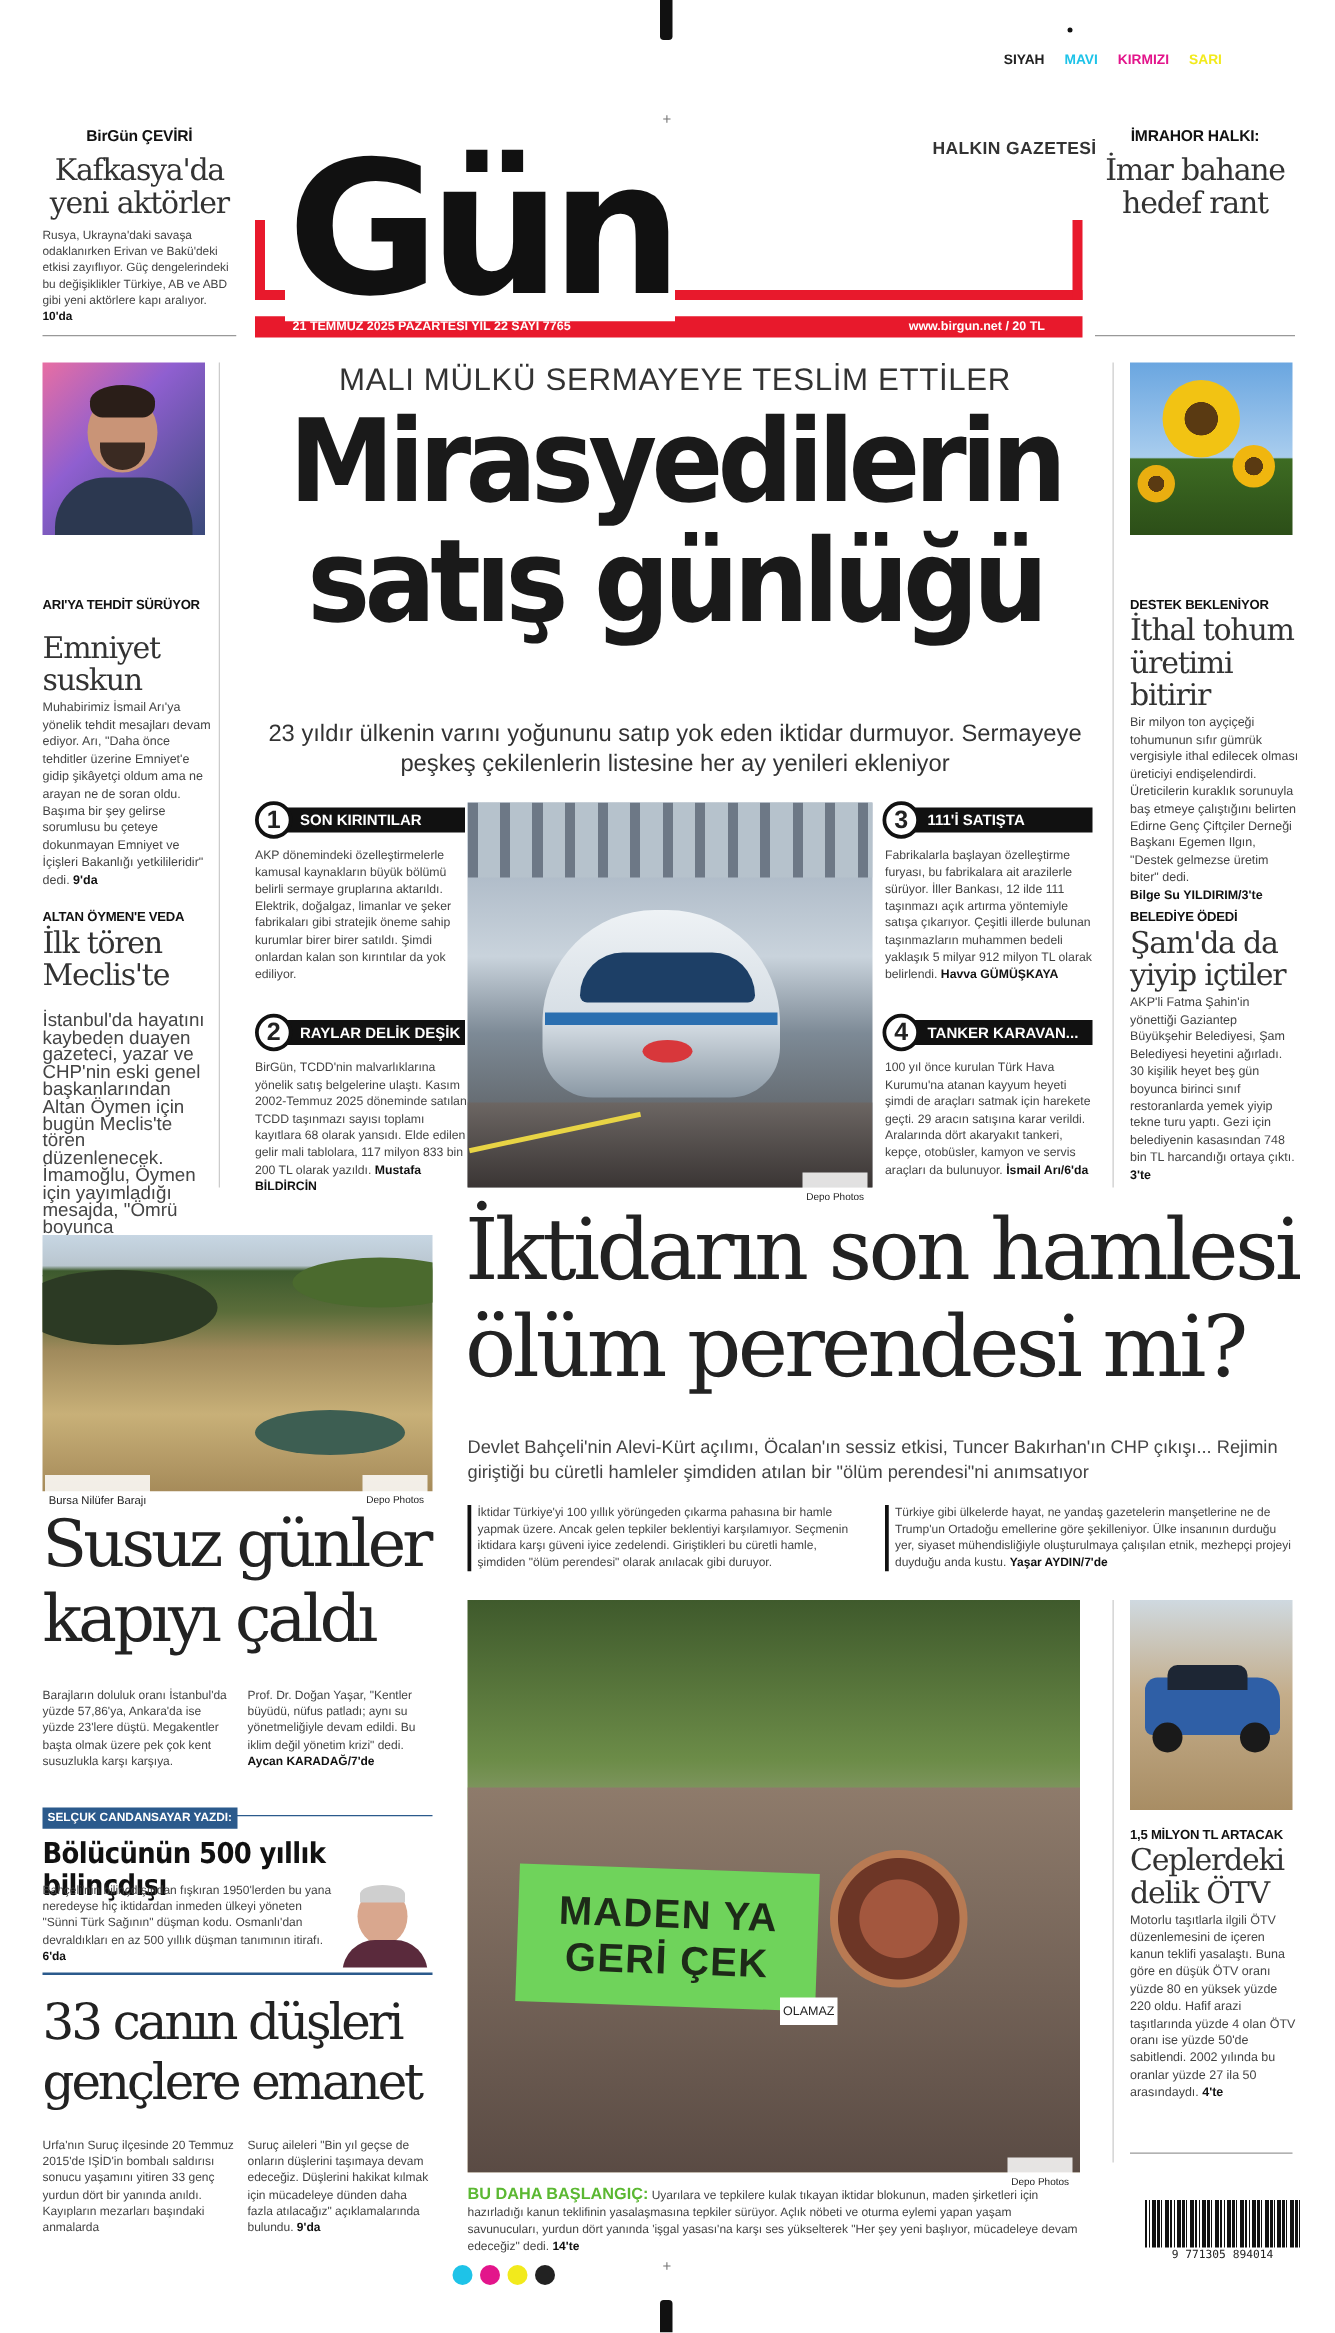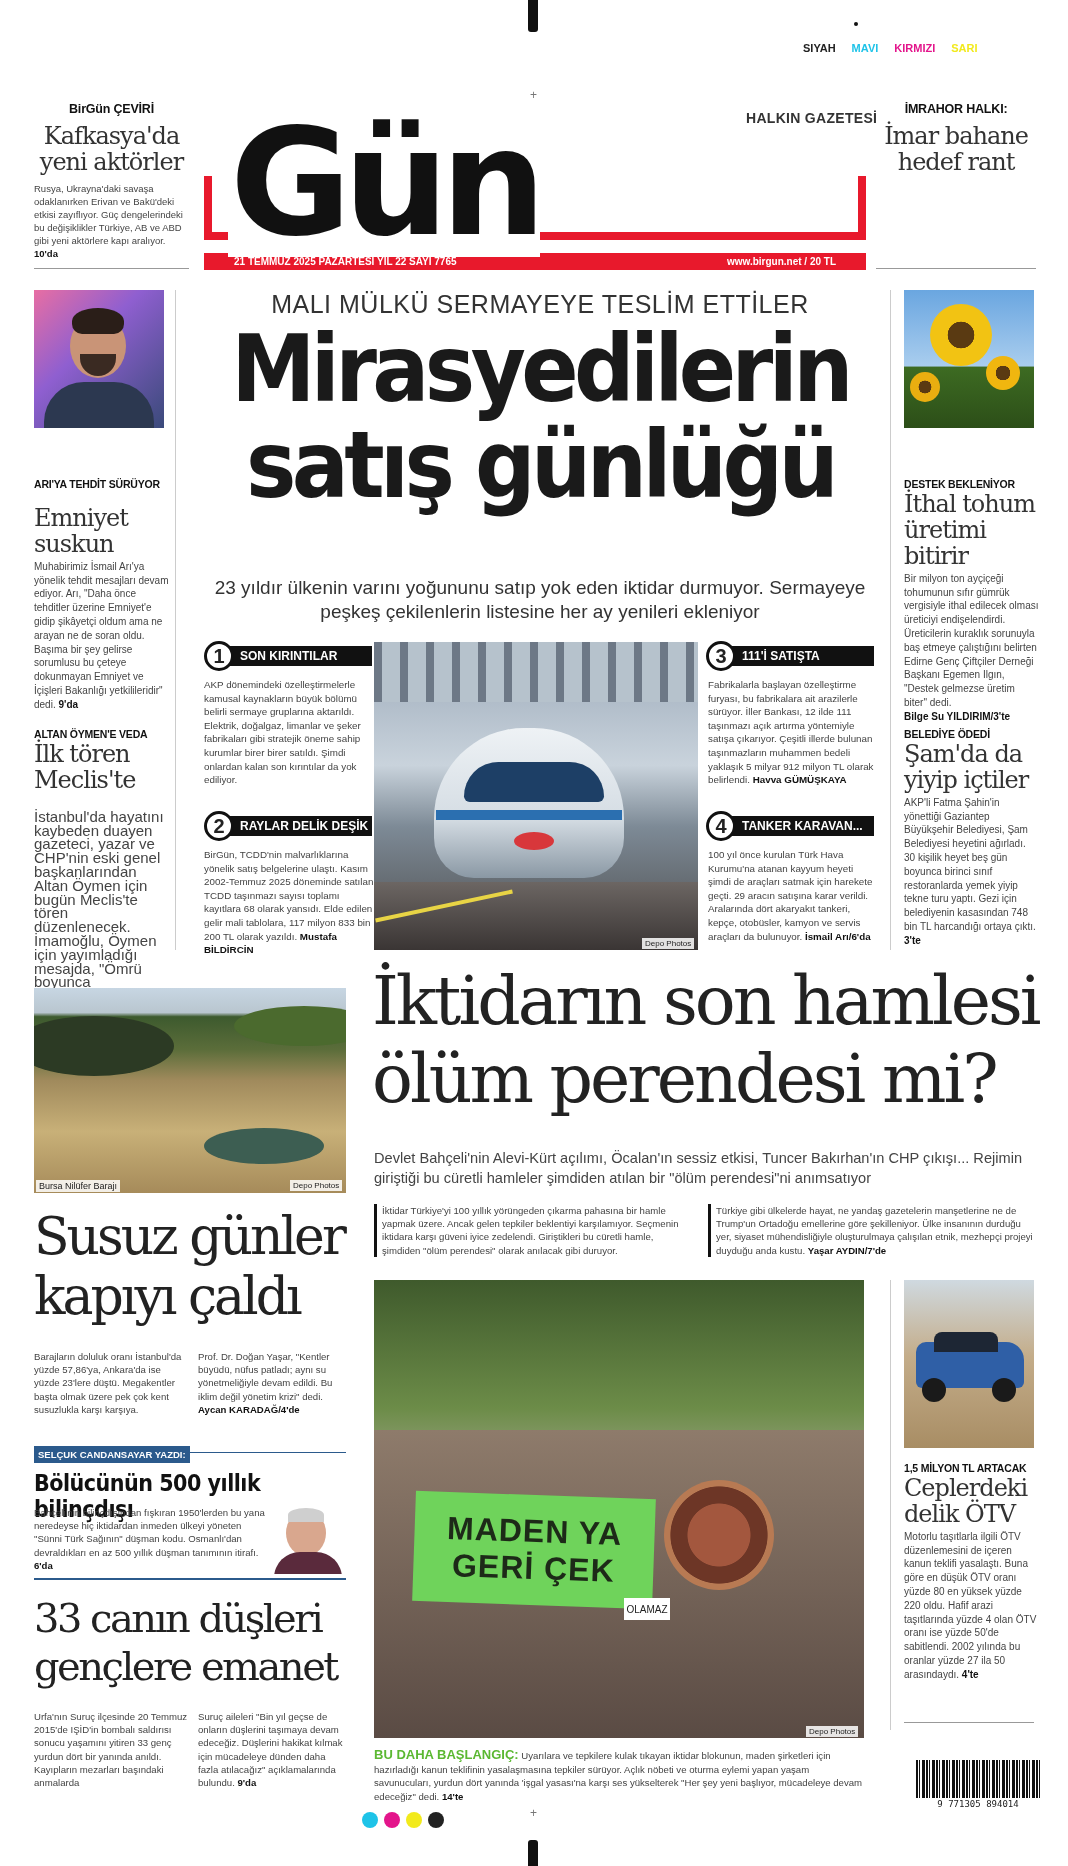--- a/index.html
+++ b/index.html
@@ -7,21 +7,21 @@
 .abs{position:absolute}
 .kicker{font-weight:900;font-size:12px;letter-spacing:-.2px;color:#111;text-transform:uppercase}
 .shead{font-family:"DejaVu Serif",serif;font-weight:300;color:#333;line-height:1.08;letter-spacing:-1px}
 .body{font-size:10.5px;line-height:14.2px;color:#444}
 .body b{color:#111}
 .rule{position:absolute;background:#ccc}
 .photo{position:absolute;overflow:hidden}
 .boxhead{position:absolute;display:flex;align-items:center;height:28px}
 .boxhead .num{width:30px;height:30px;border:3px solid #111;border-radius:50%;background:#fff;font-weight:900;font-size:20px;display:flex;align-items:center;justify-content:center;z-index:2}
 .boxhead .bar{background:#111;color:#fff;font-weight:900;font-size:12px;height:20px;line-height:20px;padding-left:12px;margin-left:-6px;flex:1}
-.caption{font-size:8px;color:#222;background:rgba(255,255,255,.85);padding:1px 3px}
+.caption{font-size:8px;color:#222;background:rgba(255,255,255,.85);padding:15px 3px}
 </style>
 </head>
 <body>
 
 <div class="abs" style="left:528px;top:0;width:10px;height:32px;background:#111;border-radius:0 0 3px 3px"></div>
 <div class="abs" style="left:528px;top:1840px;width:10px;height:26px;background:#111;border-radius:3px 3px 0 0"></div>
 <div class="abs" style="left:530px;top:88px;font-size:12px;color:#777">+</div>
 <div class="abs" style="left:530px;top:1806px;font-size:12px;color:#777">+</div>
 <div class="abs" style="left:854px;top:22px;width:4px;height:4px;background:#111;border-radius:50%"></div>
 
@@ -147,21 +147,21 @@
 </div>
 <div class="abs" style="left:374px;top:1148px;width:660px;font-size:14.6px;line-height:20px;color:#444">Devlet Bahçeli'nin Alevi-Kürt açılımı, Öcalan'ın sessiz etkisi, Tuncer Bakırhan'ın CHP çıkışı... Rejimin giriştiği bu cüretli hamleler şimdiden atılan bir "ölüm perendesi"ni anımsatıyor</div>
 <div class="abs body" style="left:374px;top:1204px;width:318px;font-size:9.6px;line-height:13.2px;border-left:3px solid #111;padding-left:5px"><span>İktidar Türkiye'yi 100 yıllık yörüngeden çıkarma pahasına bir hamle yapmak üzere. Ancak gelen tepkiler beklentiyi karşılamıyor. Seçmenin iktidara karşı güveni iyice zedelendi. Giriştikleri bu cüretli hamle, şimdiden "ölüm perendesi" olarak anılacak gibi duruyor.</span></div>
 <div class="abs body" style="left:708px;top:1204px;width:328px;font-size:9.6px;line-height:13.2px;border-left:3px solid #111;padding-left:5px"><span>Türkiye gibi ülkelerde hayat, ne yandaş gazetelerin manşetlerine ne de Trump'un Ortadoğu emellerine göre şekilleniyor. Ülke insanının durduğu yer, siyaset mühendisliğiyle oluşturulmaya çalışılan etnik, mezhepçi projeyi duyduğu anda kustu.</span> <b>Yaşar AYDIN/7'de</b></div>
 
 <div class="abs" style="left:34px;top:1206px;width:320px">
   <div class="shead" style="font-size:52px;letter-spacing:-3px;line-height:60px;color:#222">Susuz günler</div>
   <div class="shead" style="font-size:52px;letter-spacing:-3px;line-height:60px;color:#222">kapıyı çaldı</div>
 </div>
 <div class="abs body" style="left:34px;top:1350px;width:154px;font-size:9.6px;line-height:13.2px"><span>Barajların doluluk oranı İstanbul'da yüzde 57,86'ya, Ankara'da ise yüzde 23'lere düştü. Megakentler başta olmak üzere pek çok kent susuzlukla karşı karşıya.</span></div>
-<div class="abs body" style="left:198px;top:1350px;width:150px;font-size:9.6px;line-height:13.2px"><span>Prof. Dr. Doğan Yaşar, "Kentler büyüdü, nüfus patladı; aynı su yönetmeliğiyle devam edildi. Bu iklim değil yönetim krizi" dedi.</span><br><b>Aycan KARADAĞ/4'de</b></div>
+<div class="abs body" style="left:198px;top:1350px;width:150px;font-size:9.6px;line-height:13.2px"><span>Prof. Dr. Doğan Yaşar, "Kentler büyüdü, nüfus patladı; aynı su yönetmeliğiyle devam edildi. Bu iklim değil yönetim krizi" dedi.</span><br><b>Aycan KARADAĞ/7'de</b></div>
 
 <div class="abs" style="left:34px;top:1446px;background:#2b5a8c;color:#fff;font-weight:900;font-size:9.5px;padding:3px 4px">SELÇUK CANDANSAYAR YAZDI:</div>
 <div class="rule" style="left:188px;top:1452px;width:158px;height:1px;background:#2b5a8c"></div>
 <div class="abs" style="left:34px;top:1470px;width:320px;font-weight:900;font-size:23px;color:#111;letter-spacing:-.5px;font-family:'DejaVu Sans Condensed','Liberation Sans',sans-serif">Bölücünün 500 yıllık bilinçdışı</div>
 <div class="abs body" style="left:34px;top:1506px;width:232px;font-size:9.6px;line-height:13.2px"><span>Bahçeli'nin bilinçdışından fışkıran 1950'lerden bu yana neredeyse hiç iktidardan inmeden ülkeyi yöneten "Sünni Türk Sağının" düşman kodu. Osmanlı'dan devraldıkları en az 500 yıllık düşman tanımının itirafı.</span> <b>6'da</b></div>
 <div class="photo" style="left:270px;top:1504px;width:76px;height:70px;background:#fff">
   <div style="position:absolute;left:16px;top:6px;width:40px;height:46px;border-radius:50%;background:#d9a78e"></div>
   <div style="position:absolute;left:18px;top:4px;width:36px;height:14px;border-radius:50% 50% 0 0;background:#cfcfcf"></div>
   <div style="position:absolute;left:4px;top:48px;width:68px;height:26px;border-radius:30px 30px 0 0;background:#5a2a3c"></div>
 </div>

